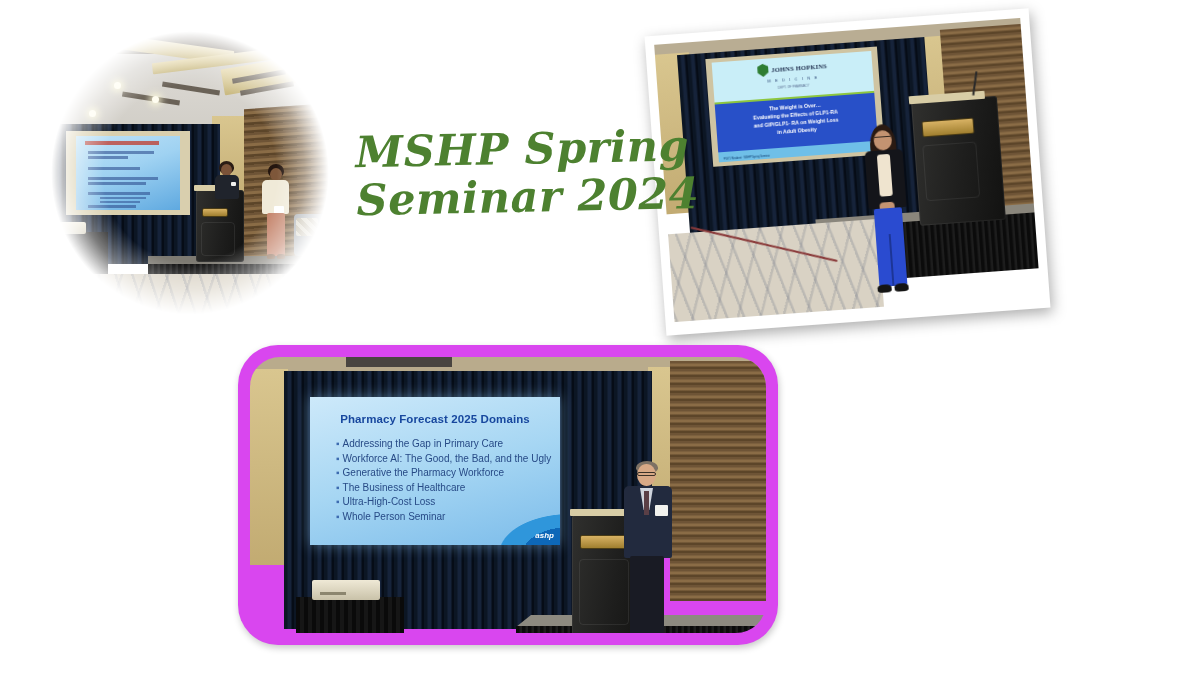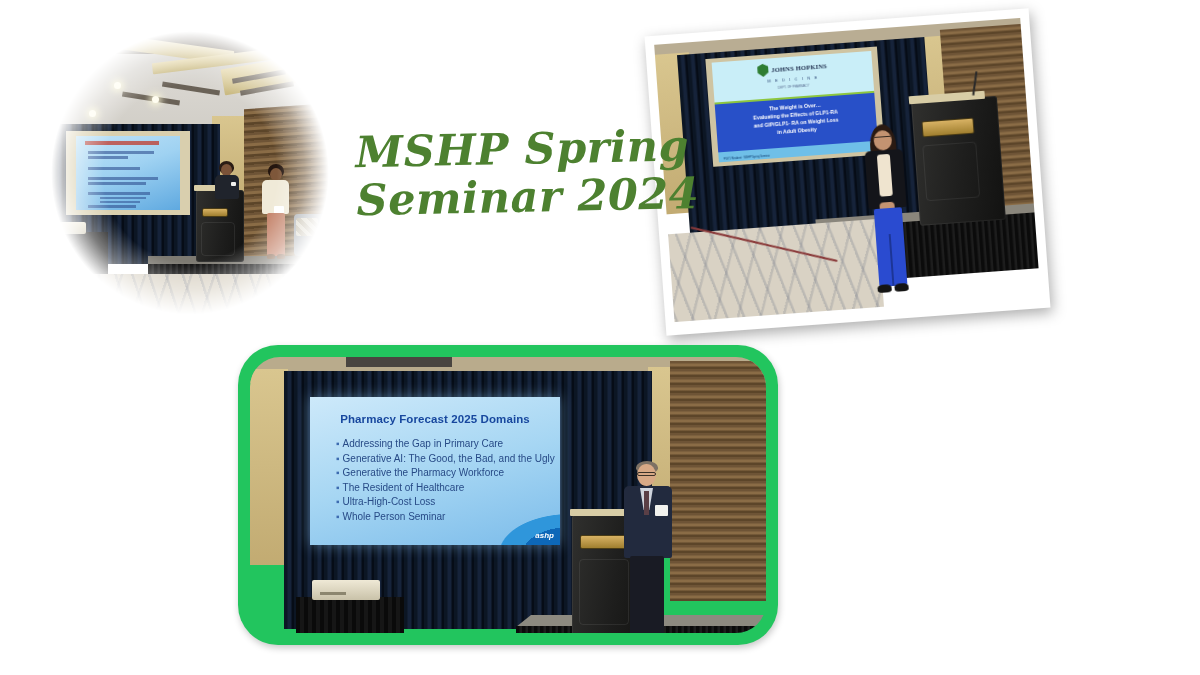--- a/index.html
+++ b/index.html
@@ -242,21 +242,21 @@
     position: relative;
     width: 100%; height: 100%;
     overflow: hidden;
   }
 
   
   #photo-round-wrap {
     position: absolute;
     left: 238px; top: 345px;
     width: 540px; height: 300px;
-    background: #22c55e;
+    background: #d946ef;
     border-radius: 40px;
     padding: 12px;
     box-shadow: 1px 3px 7px rgba(0,0,0,.22);
   }
   #photo-round {
     position: relative;
     width: 100%; height: 100%;
     border-radius: 30px;
     overflow: hidden;
   }
@@ -421,23 +421,23 @@
         <div class="curtain" style="left:34px;top:14px;width:368px;height:258px;"></div>
 
         <div style="position:absolute;left:60px;top:40px;width:250px;height:148px;
                     background:linear-gradient(165deg,#cde9fa 0%,#a6d6f3 50%,#7cbcea 100%);overflow:hidden;
                     box-shadow:0 0 14px rgba(140,200,240,.45);">
 
           <div class="slide-title" style="top:16px;font-size:11.5px;letter-spacing:.1px;">Pharmacy Forecast 2025 Domains</div>
 
           <ul class="slide-bullets" style="left:26px;top:40px;font-size:10px;line-height:14.6px;">
             <li>Addressing the Gap in Primary Care</li>
-            <li>Generative AI: The Good, the Bad, and the Ugly</li>
+            <li>Workforce AI: The Good, the Bad, and the Ugly</li>
             <li>Generative the Pharmacy Workforce</li>
-            <li>The Resident of Healthcare</li>
+            <li>The Business of Healthcare</li>
             <li>Ultra-High-Cost Loss</li>
             <li>Whole Person Seminar</li>
           </ul>
 
           <div class="ashp-swoosh"></div>
           <div class="ashp-mark" style="font-size:8px;">ashp</div>
         </div>
 
         <div class="stage-top" style="left:266px;top:258px;width:250px;height:12px;background:#8d8a80;
                     clip-path:polygon(6% 0,100% 0,100% 100%,0 100%);"></div>

